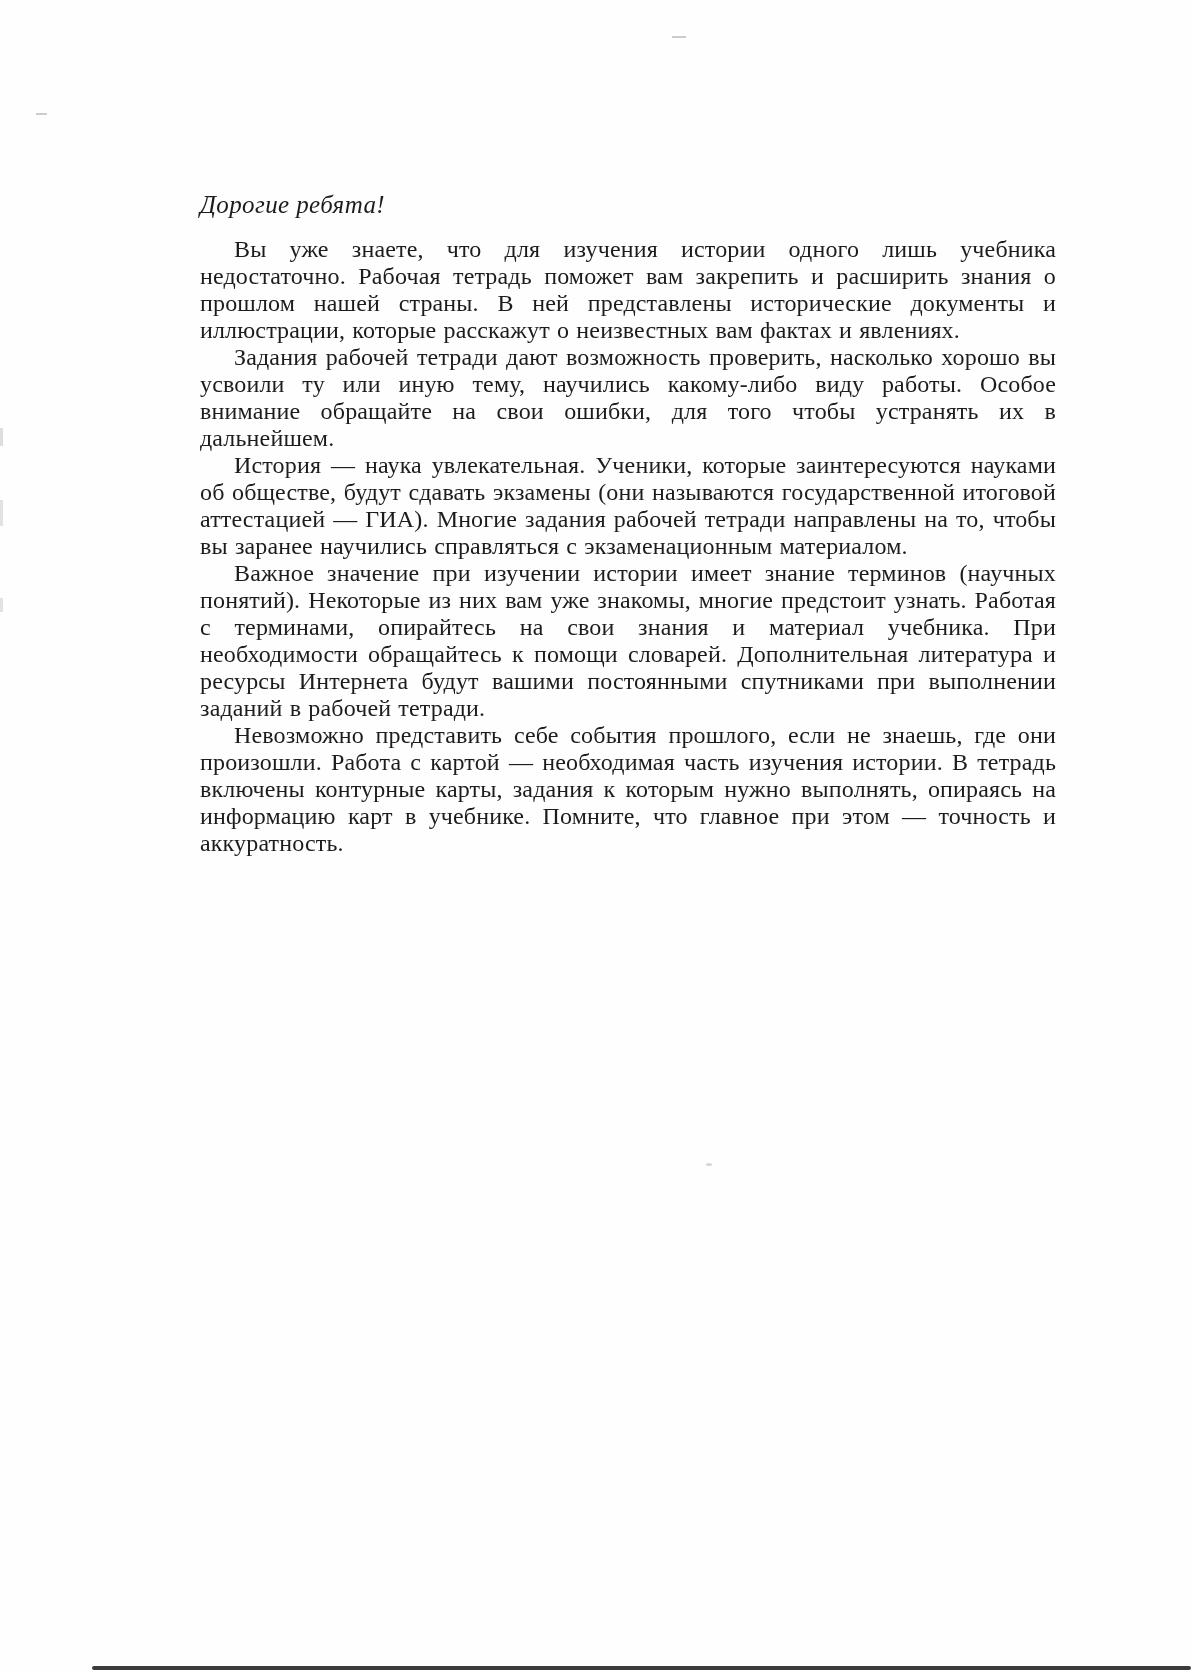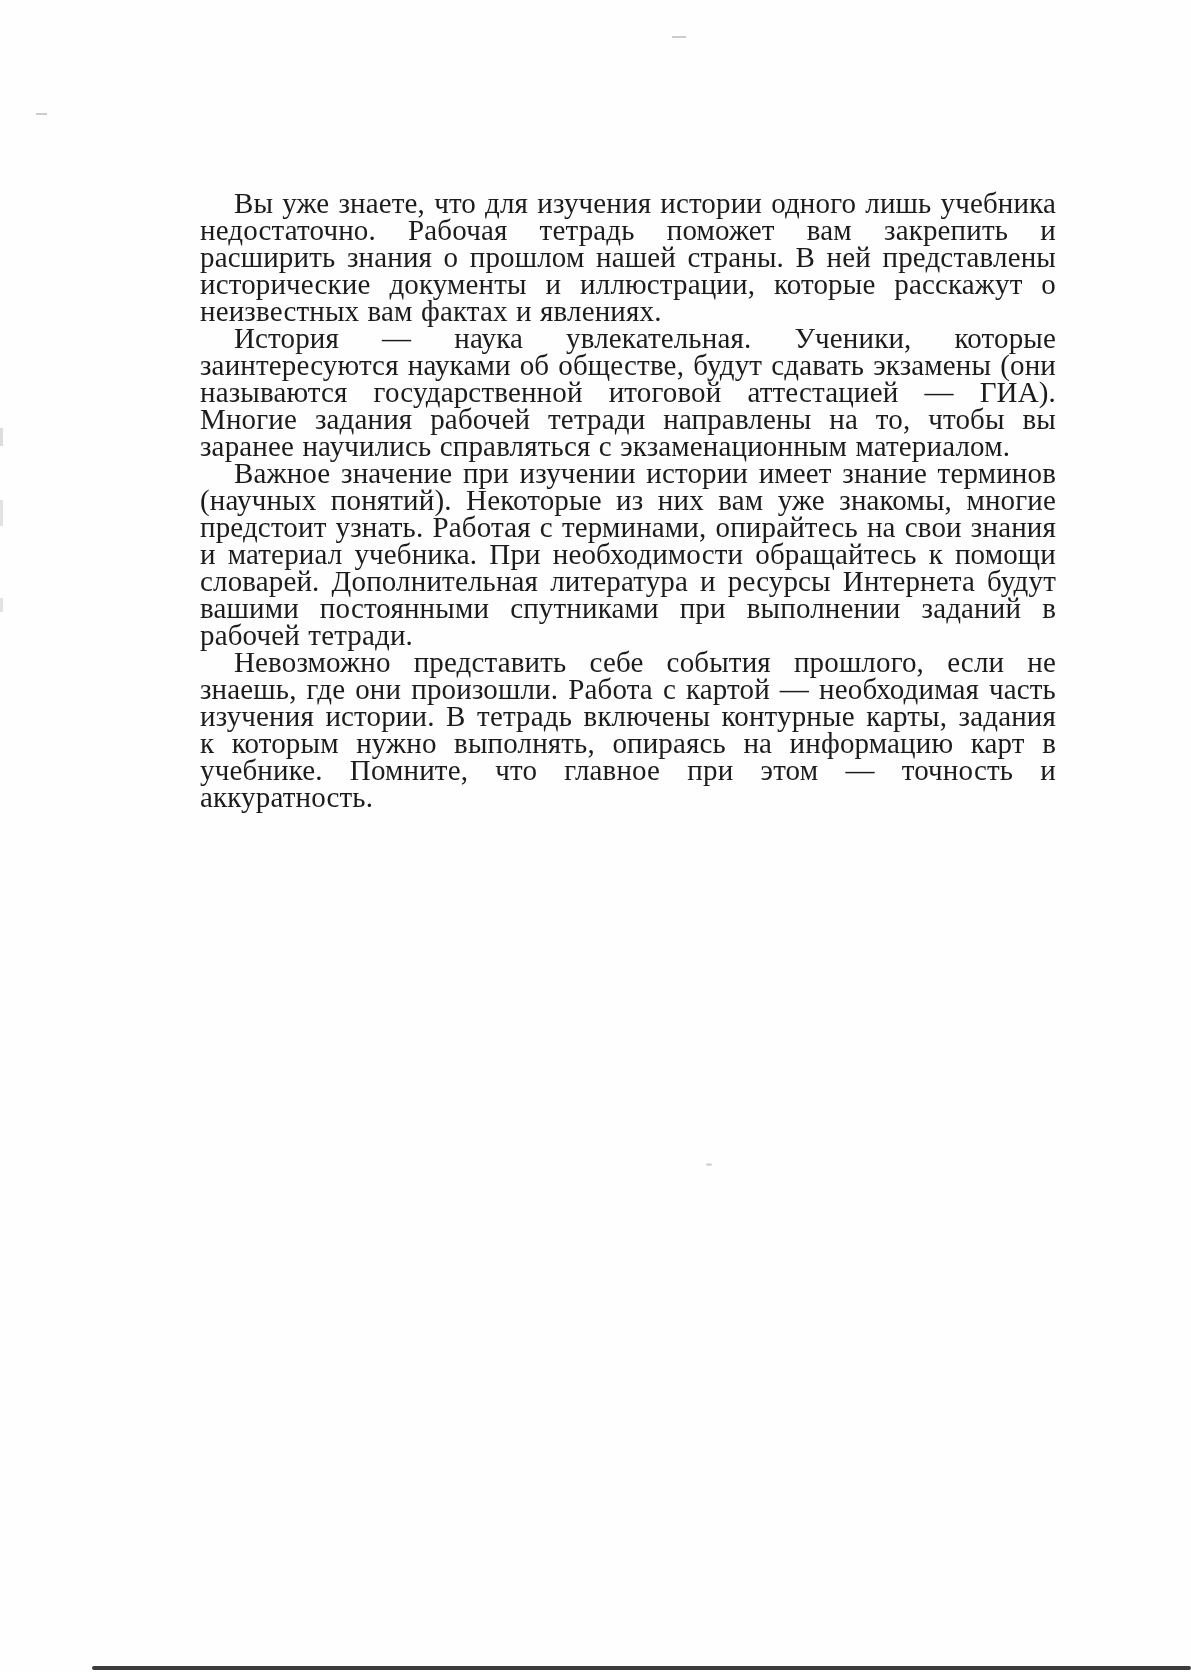--- a/index.html
+++ b/index.html
@@ -31,21 +31,21 @@
       font-weight: normal;
       font-size: 25px;
       line-height: 30px;
       letter-spacing: 0.4px;
       margin: 0 0 16px 0;
     }
     p.para {
       margin: 0;
       text-align: justify;
       text-indent: 34px;
-      font-size: 29px;
+      font-size: 24px;
       line-height: 27px;
       letter-spacing: 0.15px;
       word-spacing: 1px;
     }
     .closing {
       font-style: italic;
       font-size: 25px;
       line-height: 30px;
       letter-spacing: 0.4px;
       margin-top: 28px;
@@ -70,23 +70,25 @@
     .artifact-left-edge-2  { top: 500px; left: 0;     width: 3px;  height: 26px; background: #e2e2e2; }
     .artifact-left-edge-3  { top: 598px; left: 0;     width: 3px;  height: 14px; background: #e2e2e2; }
     .artifact-mid-dot      { top: 1163px; left: 706px; width: 6px; height: 3px; background: #d6d6d6; border-radius: 50%; }
   </style>
 </head>
 <body>
 
 <div class="page">
 
   <div class="content">
+    <h1 class="greeting">Дорогие ребята!</h1>
 
     <p class="para">Вы уже знаете, что для изучения истории одного лишь учебника недостаточно. Рабочая тетрадь поможет вам закрепить и расширить знания о прошлом нашей страны. В ней представлены исторические документы и иллюстрации, которые расскажут о неизвестных вам фактах и явлениях.</p>
 
+    <p class="para">Задания рабочей тетради дают возможность проверить, насколько хорошо вы усвоили ту или иную тему, научились какому-либо виду работы. Особое внимание обращайте на свои ошибки, для того чтобы устранять их в дальнейшем.</p>
 
     <p class="para">История — наука увлекательная. Ученики, которые заинтересуются науками об обществе, будут сдавать экзамены (они называются государственной итоговой аттестацией — ГИА). Многие задания рабочей тетради направлены на то, чтобы вы заранее научились справляться с экзаменационным материалом.</p>
 
     <p class="para">Важное значение при изучении истории имеет знание терминов (научных понятий). Некоторые из них вам уже знакомы, многие предстоит узнать. Работая с терминами, опирайтесь на свои знания и материал учебника. При необходимости обращайтесь к помощи словарей. Дополнительная литература и ресурсы Интернета будут вашими постоянными спутниками при выполнении заданий в рабочей тетради.</p>
 
     <p class="para">Невозможно представить себе события прошлого, если не знаешь, где они произошли. Работа с картой — необходимая часть изучения истории. В тетрадь включены контурные карты, задания к которым нужно выполнять, опираясь на информацию карт в учебнике. Помните, что главное при этом — точность и аккуратность.</p>
 
 
   </div>
 

